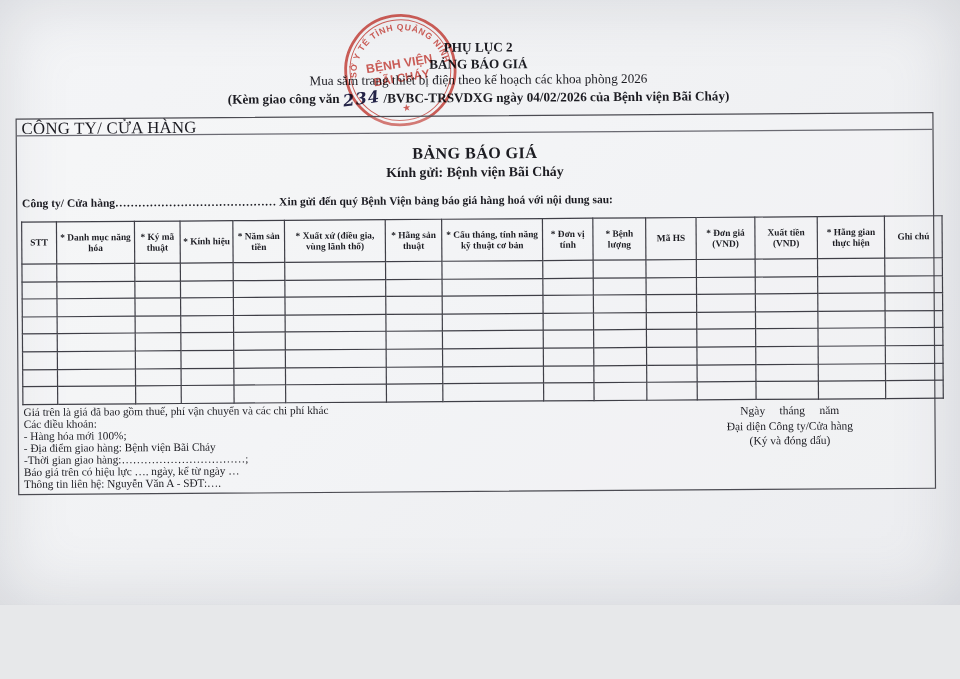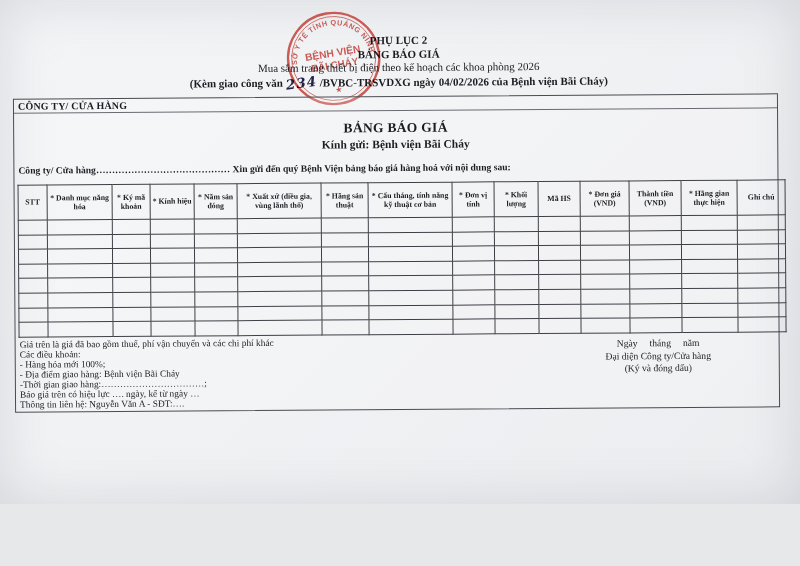--- a/index.html
+++ b/index.html
@@ -27,21 +27,21 @@
     opacity:.82;transform:rotate(-9deg);mix-blend-mode:multiply;pointer-events:none;
   }
   .stamp svg{width:100%;height:100%;}
   .stamp text,.stamp textPath{fill:var(--stamp,#c03a33);font-family:"Liberation Sans","DejaVu Sans",sans-serif;font-weight:bold;}
   .stamp circle{stroke:var(--stamp,#c03a33);fill:none;}
   
   .main-box{
     position:absolute;left:14px;top:96px;width:763px;height:312px;
     border:1.5px solid #4b4b52;background:rgba(255,255,255,.18);
   }
-  .corner-label{position:absolute;top:1px;left:4px;font-size:10px;font-weight:bold;letter-spacing:.2px;}
+  .corner-label{position:absolute;top:1px;left:4px;font-size:14px;font-weight:normal;letter-spacing:.2px;}
   .corner-divider{position:absolute;top:13px;left:0;width:100%;border-bottom:1px solid #6a6a72;}
   .box-title{position:absolute;top:23px;width:100%;text-align:center;font-size:13.5px;font-weight:bold;letter-spacing:.3px;}
   .box-recipient{position:absolute;top:41px;width:100%;text-align:center;font-size:11.5px;font-weight:bold;}
   .intro-line{position:absolute;top:65px;left:4px;right:4px;font-size:9.6px;font-weight:bold;white-space:nowrap;}
   
   .quote-table{
     position:absolute;top:85px;left:3px;width:756px;
     border-collapse:collapse;table-layout:fixed;
   }
   .quote-table th,.quote-table td{border:1px solid #3f3f47;padding:0 2px;}
@@ -110,31 +110,31 @@
             <col style="width: 42px;">
             <col style="width: 49px;">
             <col style="width: 52px;">
             <col style="width: 56px;">
             <col style="width: 48px;">
           </colgroup>
         <thead>
             <tr>
               <th>STT</th>
               <th>* Danh mục năng hóa</th>
-              <th>* Ký mã khoản</th>
+              <th>* Ký mã thuật</th>
               <th>* Kính hiệu</th>
-              <th>* Năm sản đóng</th>
+              <th>* Năm sản tiền</th>
               <th>* Xuất xứ (điều gia, vùng lãnh thổ)</th>
               <th>* Hãng sản thuật</th>
               <th>* Cấu tháng, tính năng kỹ thuật cơ bản</th>
               <th>* Đơn vị tính</th>
-              <th>* Khối lượng</th>
+              <th>* Bệnh lượng</th>
               <th>Mã HS</th>
               <th>* Đơn giá (VND)</th>
-              <th>Thành tiền (VND)</th>
+              <th>Xuất tiền (VND)</th>
               <th>* Hãng gian thực hiện</th>
               <th>Ghi chú</th>
             </tr>
           </thead>
         <tbody>
             <tr>
               <td></td>
               <td></td>
               <td></td>
               <td></td>

